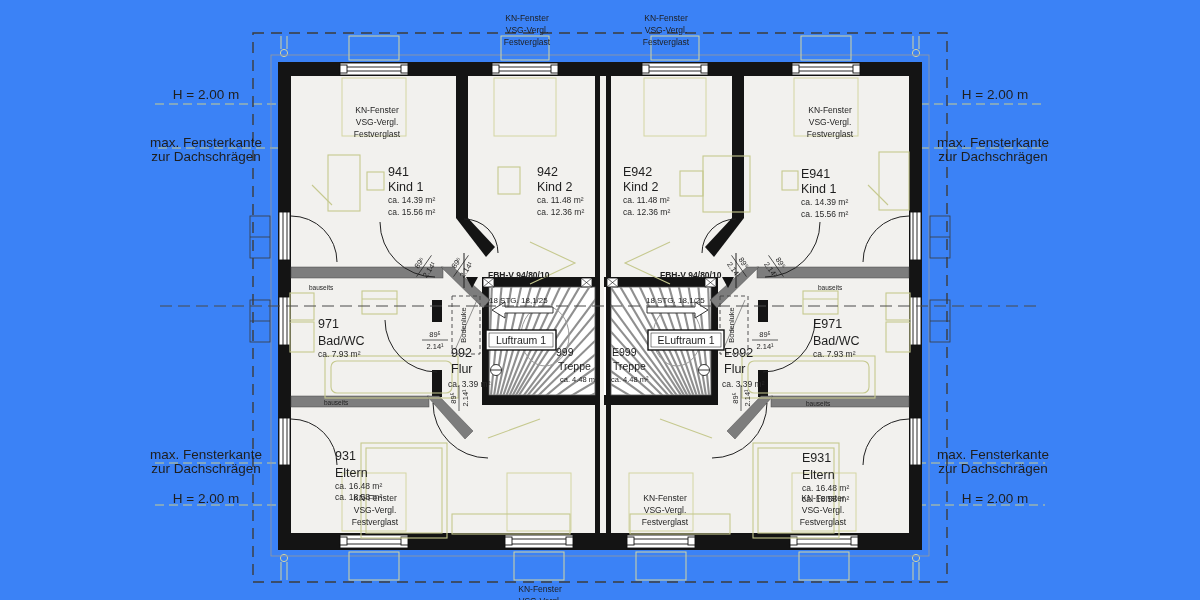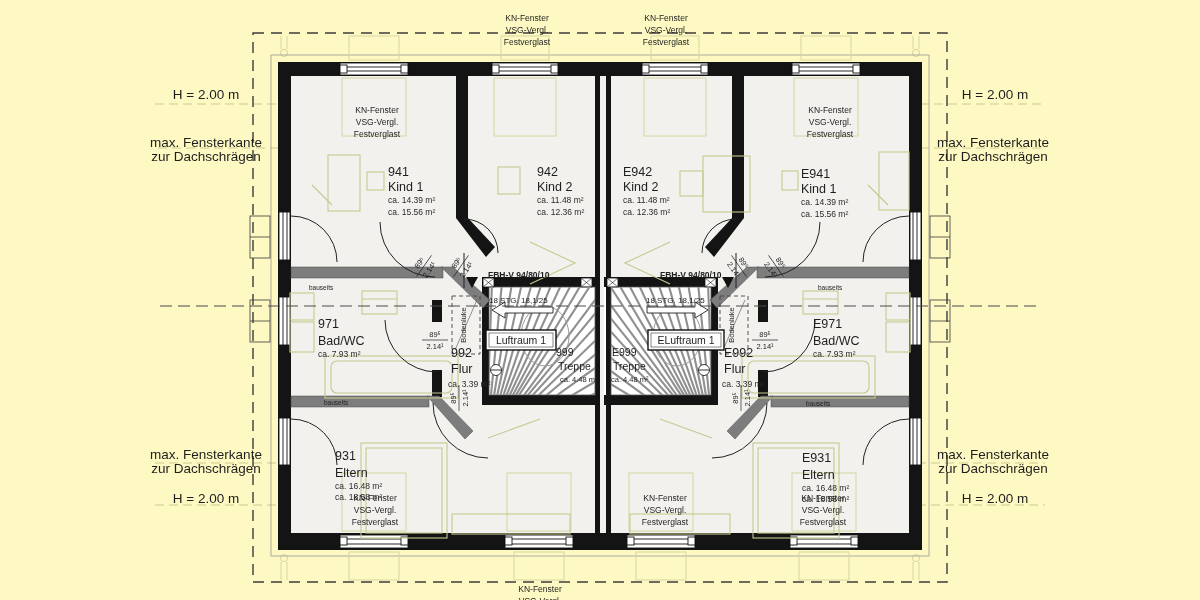--- a/index.html
+++ b/index.html
@@ -1,17 +1,17 @@
 <!DOCTYPE html>
 <html><head>
 <meta charset="utf-8">
 <title>Floor Plan</title>
 <style>
   html,body{margin:0;padding:0;background:#ffffff;}
-  .stage{width:1200px;height:600px;position:relative;background:#fef9c3;overflow:hidden;}
+  .stage{width:1200px;height:600px;position:relative;background:#3b82f6;overflow:hidden;}
   svg{display:block;font-family:"Liberation Sans",sans-serif;}
   text{fill:#1e1e1e;}
   .t-side{font-size:13.5px;}
   .t-kn{font-size:8.5px;fill:#2e2e2e;}
   .t-code{font-size:12.5px;}
   .t-name{font-size:12.5px;}
   .t-area{font-size:8.5px;fill:#2a2a2a;}
   .t-dim{font-size:7.5px;}
   .t-tiny{font-size:6.5px;}
   .t-stair{font-size:8px;}

